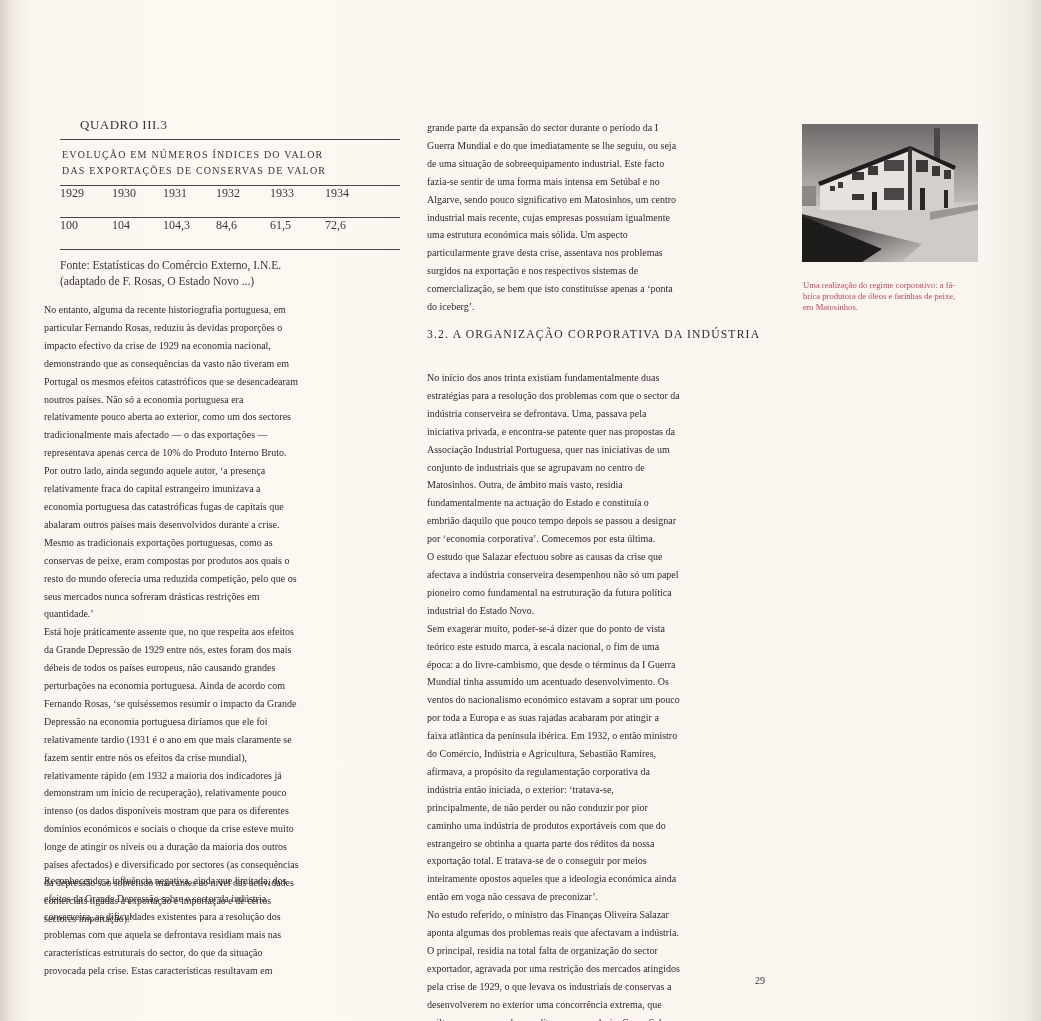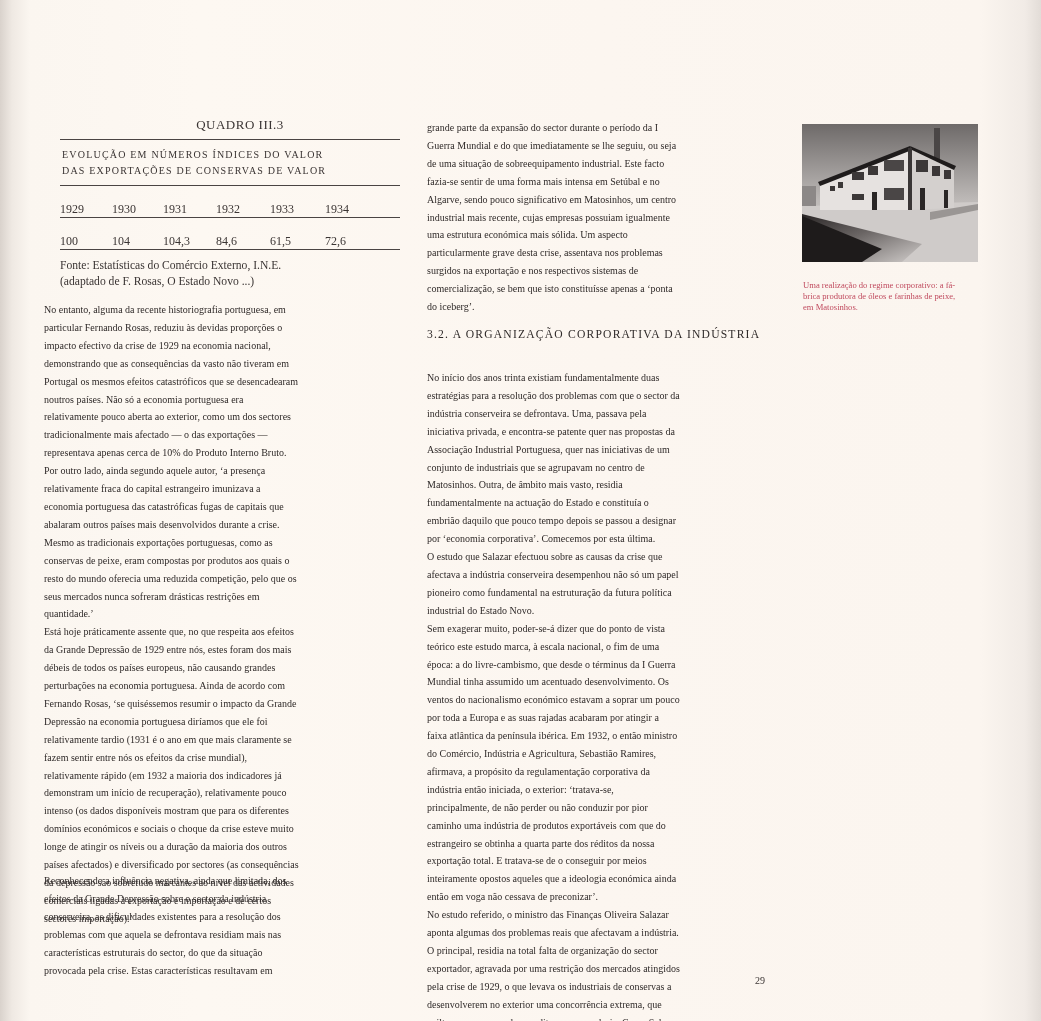--- a/index.html
+++ b/index.html
@@ -6,25 +6,25 @@
   body {
     width: 1041px; height: 1021px; overflow: hidden; position: relative;
     background: linear-gradient(90deg, #d9d2cc 0px, #efe9e3 12px, #fbf6f0 30px, #fdf8f2 200px, #fcf6f0 600px, #fbf5ef 980px, #f1ebe6 1025px, #e2dcd7 1041px);
     font-family: "Liberation Serif", "DejaVu Serif", serif;
     color: #2a2524;
   }
   .page { position: absolute; left: 0; top: 0; width: 1041px; height: 1021px; }
 
   
   .quadro { position: absolute; left: 60px; top: 117px; width: 340px; }
-  .quadro-title { text-align: center; font-size: 13px; letter-spacing: 0.5px; color: #3a3433; margin-left: 20px; }
+  .quadro-title { text-align: left; font-size: 13px; letter-spacing: 0.5px; color: #3a3433; margin-left: 20px; }
   .rule { border-top: 1.3px solid #4a4443; height: 0; }
   .quadro .rule.r1 { margin-top: 6px; }
   .quadro-heading { font-size: 10px; letter-spacing: 1.2px; line-height: 16px; color: #3a3433; padding: 7px 0 6px 2px; }
-  .trow { display: flex; font-size: 12px; color: #3a3433; height: 31px; align-items: flex-end; }
+  .trow { display: flex; font-size: 12px; color: #3a3433; height: 31px; align-items: flex-start; }
   .trow span { display: inline-block; }
   .trow span:nth-child(1) { width: 52px; }
   .trow span:nth-child(2) { width: 51px; }
   .trow span:nth-child(3) { width: 53px; }
   .trow span:nth-child(4) { width: 54px; }
   .trow span:nth-child(5) { width: 55px; }
   .trow span:nth-child(6) { width: 55px; }
   .source { font-size: 11.6px; line-height: 16px; color: #3a3433; margin-top: 8px; }
 
   

